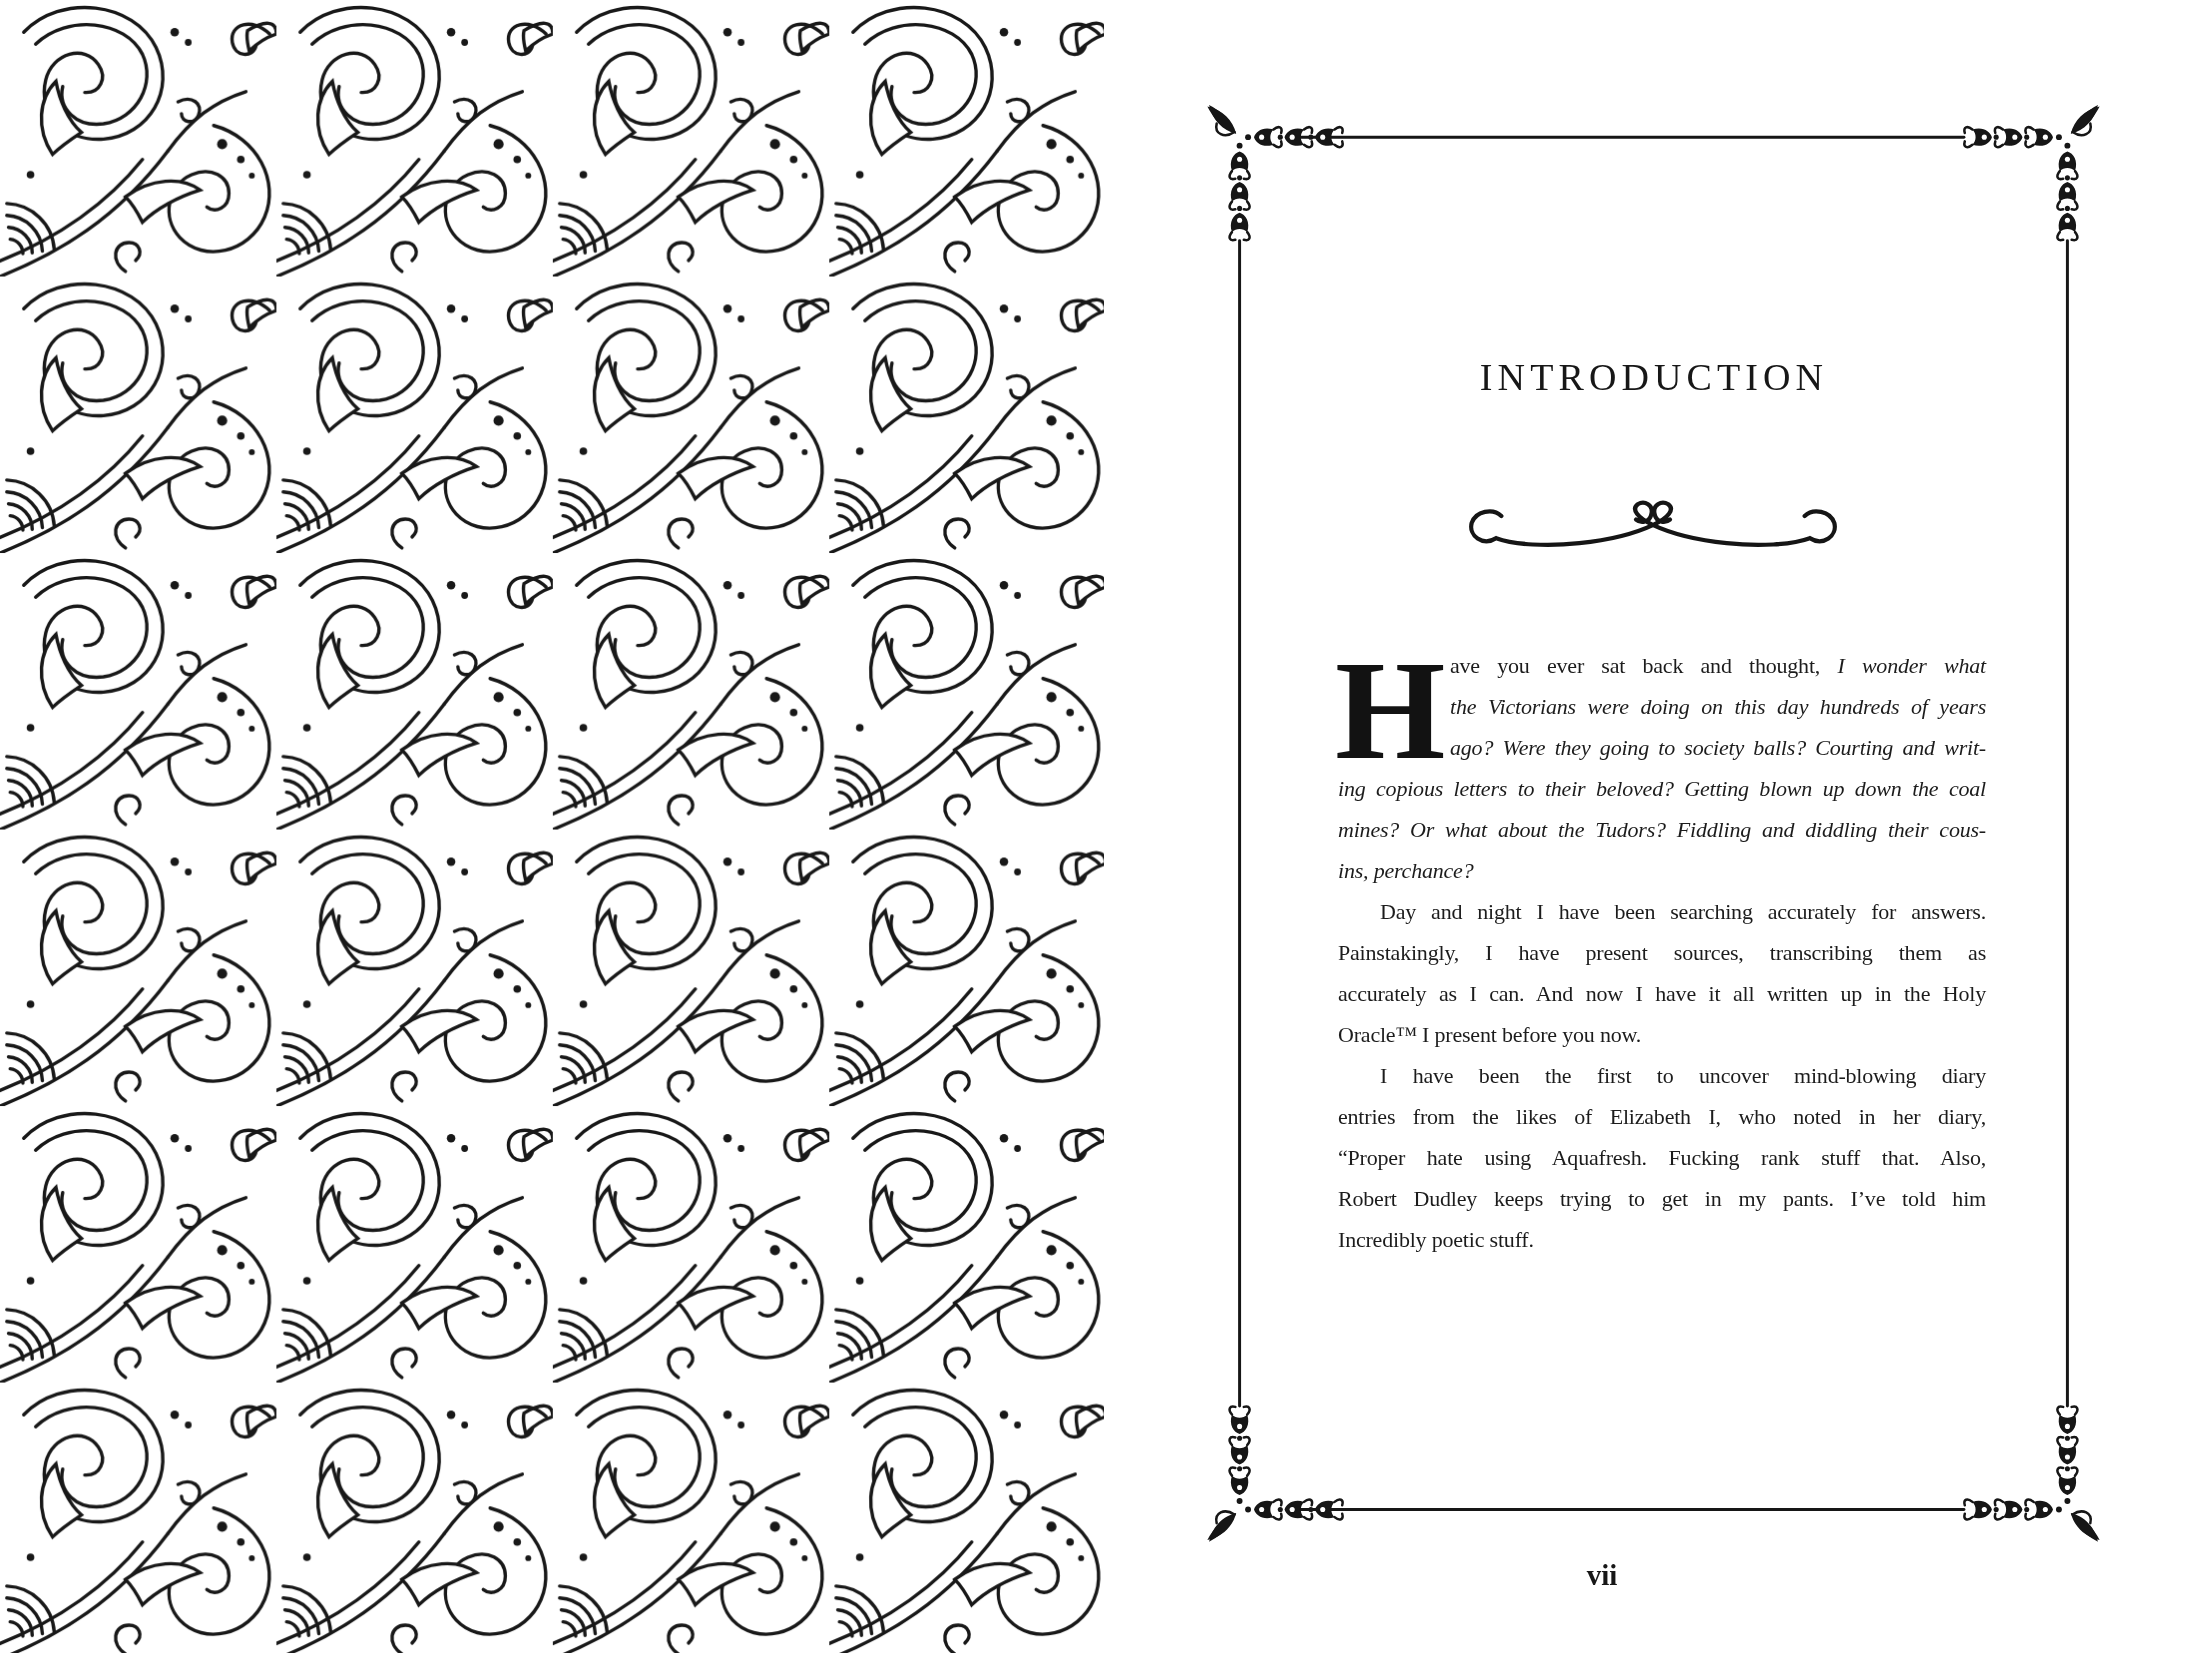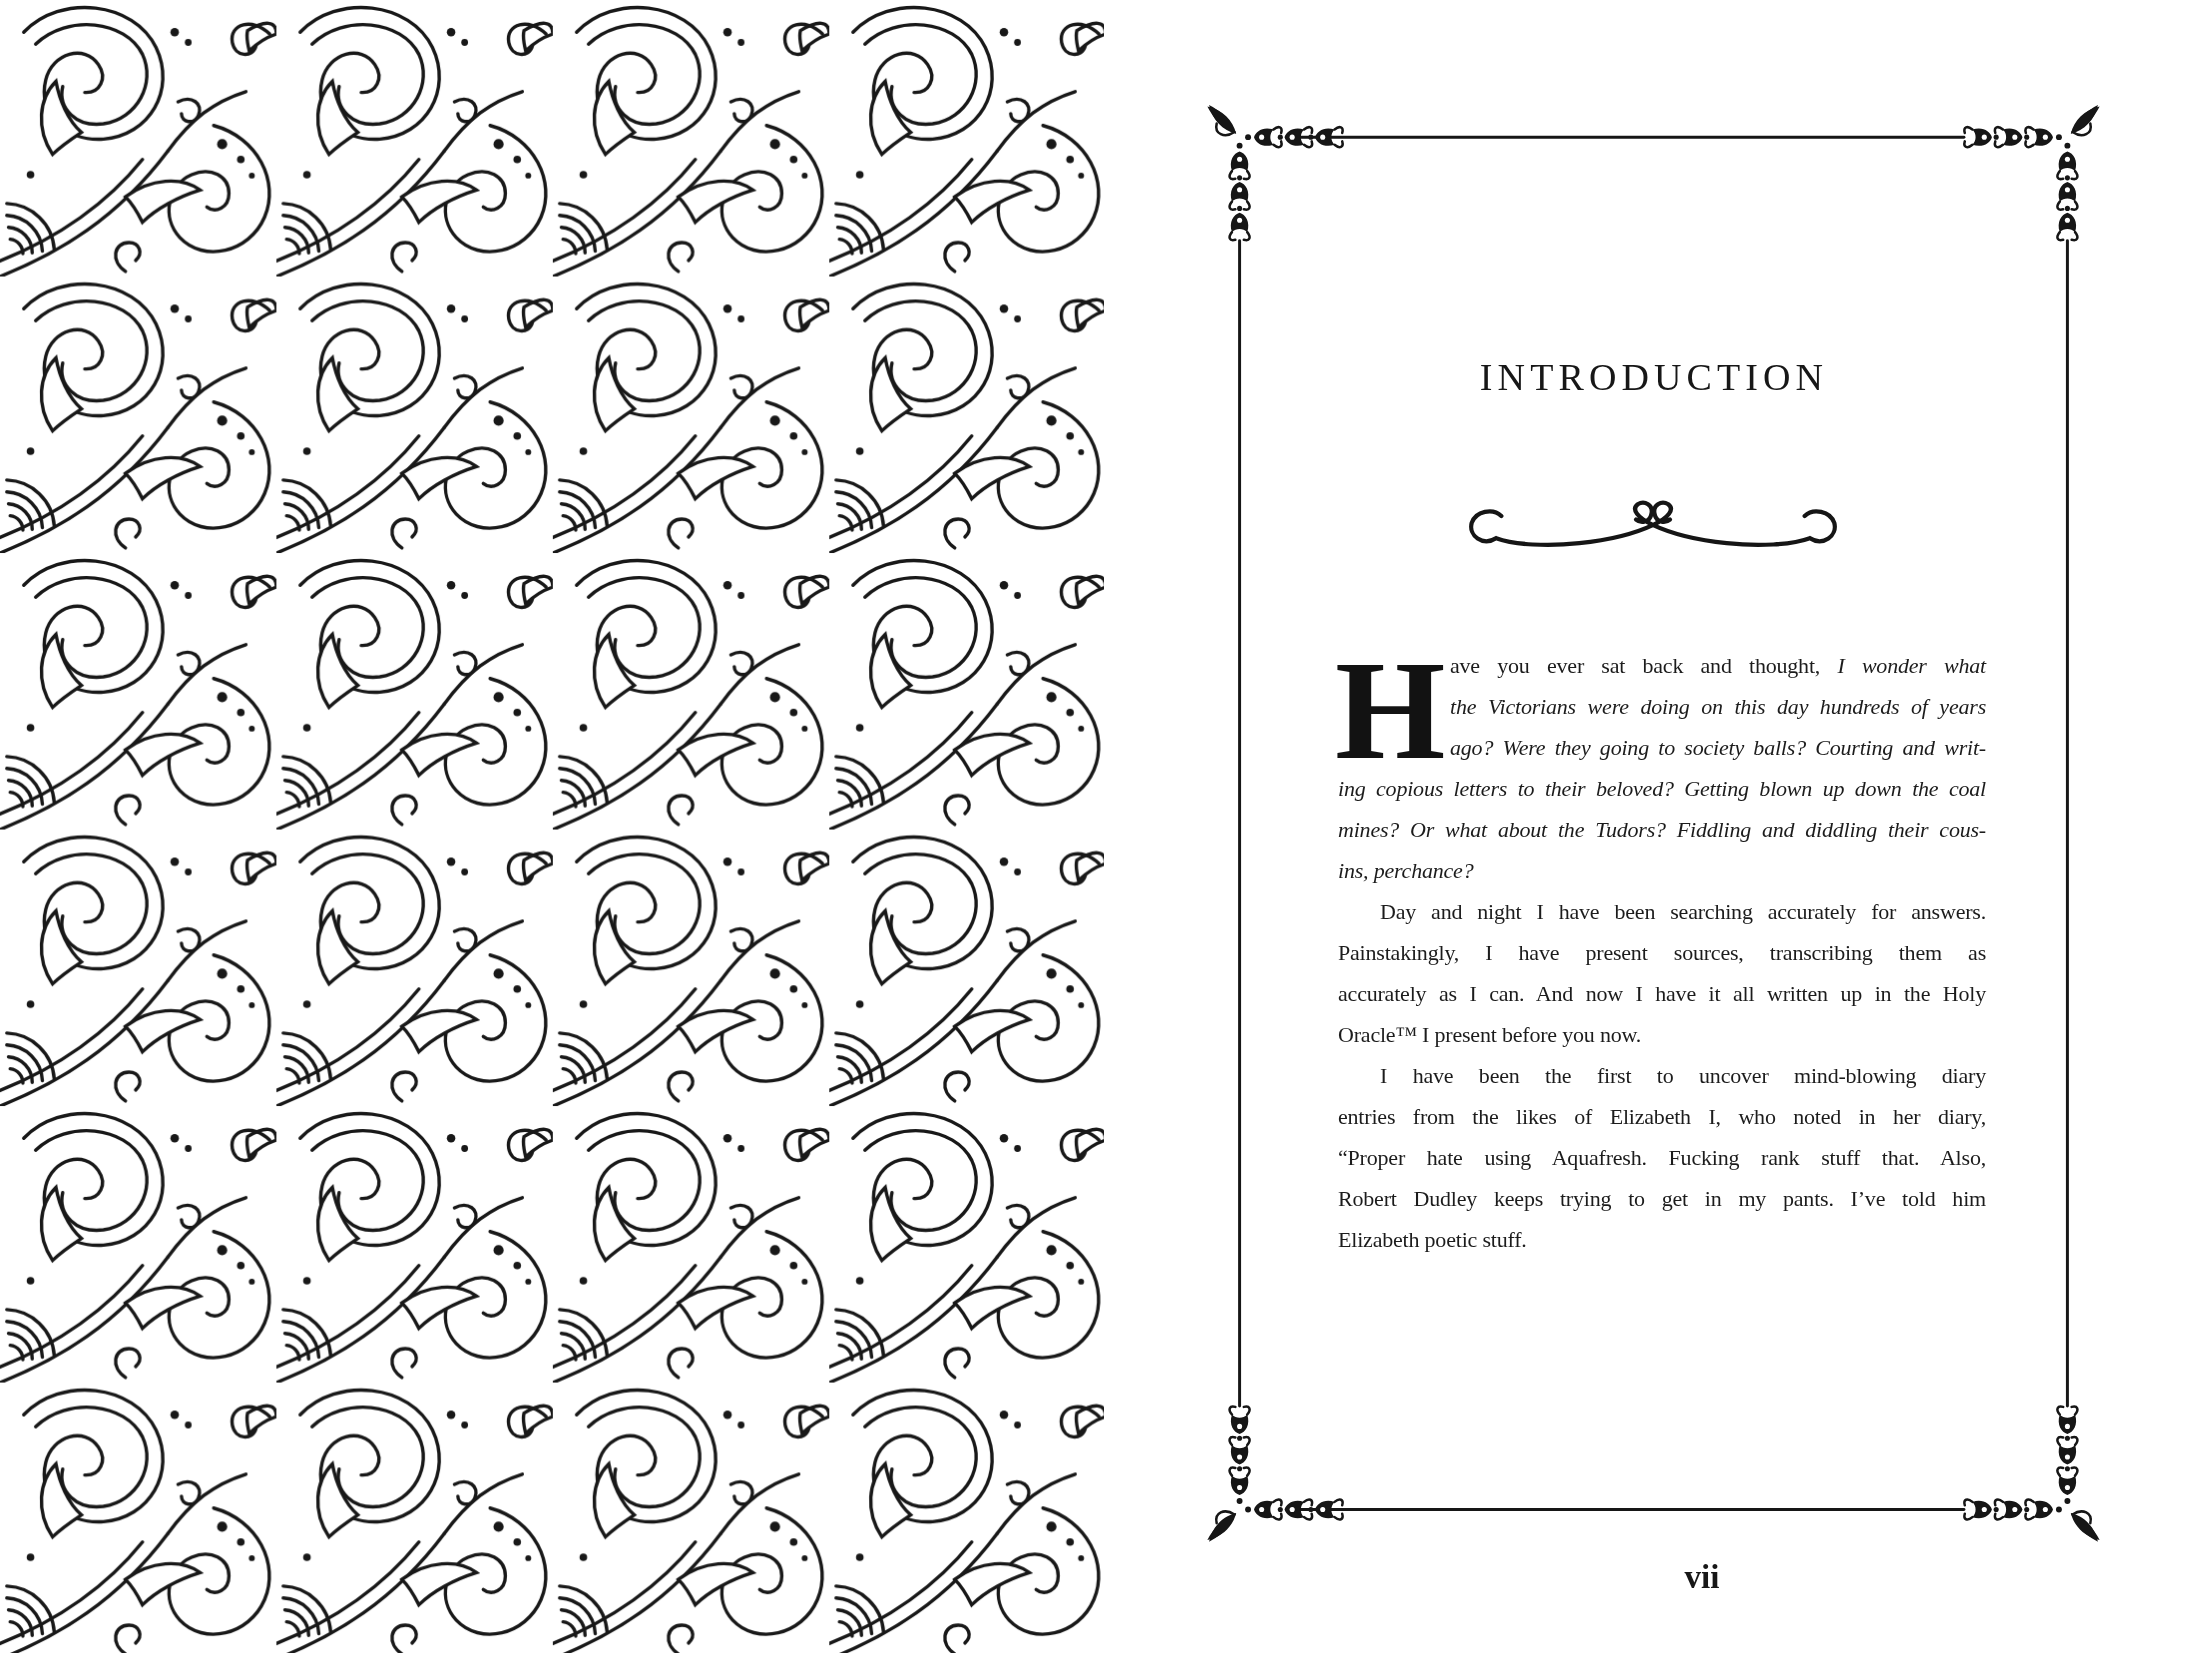--- a/index.html
+++ b/index.html
@@ -45,23 +45,23 @@
   .line.ind-fl{padding-left:42px;}
   .it{font-style:italic;}
   
   .drop-cap{
     position:absolute;left:1335px;top:639px;
     font-size:142px;line-height:1;font-weight:700;
     color:#121212;
   }
   
   .page-number{
-    position:absolute;left:1288px;top:1559px;width:828px;
+    position:absolute;left:1188px;top:1559px;width:828px;
     text-align:center;
-    font-size:33px;font-weight:700;
+    font-size:29px;font-weight:700;
     color:#171717;
   }
 </style>
 </head>
 <body>
 
 <div class="page">
 
   <div class="endpaper">
     <svg viewBox="0 0 1302 1950" preserveAspectRatio="none">
@@ -163,19 +163,19 @@
       <div class="line jfy"><span class="it">mines? Or what about the Tudors? Fiddling and diddling their cous-</span></div>
       <div class="line"><span class="it">ins, perchance?</span></div>
       <div class="line jfy ind-fl"><span class="">Day and night I have been searching accurately for answers.</span></div>
       <div class="line jfy"><span class="">Painstakingly, I have present sources, transcribing them as</span></div>
       <div class="line jfy"><span class="">accurately as I can. And now I have it all written up in the Holy</span></div>
       <div class="line"><span class="">Oracle™ I present before you now.</span></div>
       <div class="line jfy ind-fl"><span class="">I have been the first to uncover mind-blowing diary</span></div>
       <div class="line jfy"><span class="">entries from the likes of Elizabeth I, who noted in her diary,</span></div>
       <div class="line jfy"><span class="">“Proper hate using Aquafresh. Fucking rank stuff that. Also,</span></div>
       <div class="line jfy"><span class="">Robert Dudley keeps trying to get in my pants. I’ve told him</span></div>
-      <div class="line"><span class="">Elizabeth poetic stuff.</span></div>
+      <div class="line"><span class="">Incredibly poetic stuff.</span></div>
     </div>
 
   <div class="page-number">vii</div>
 
 </div>
 
 
 </body></html>

